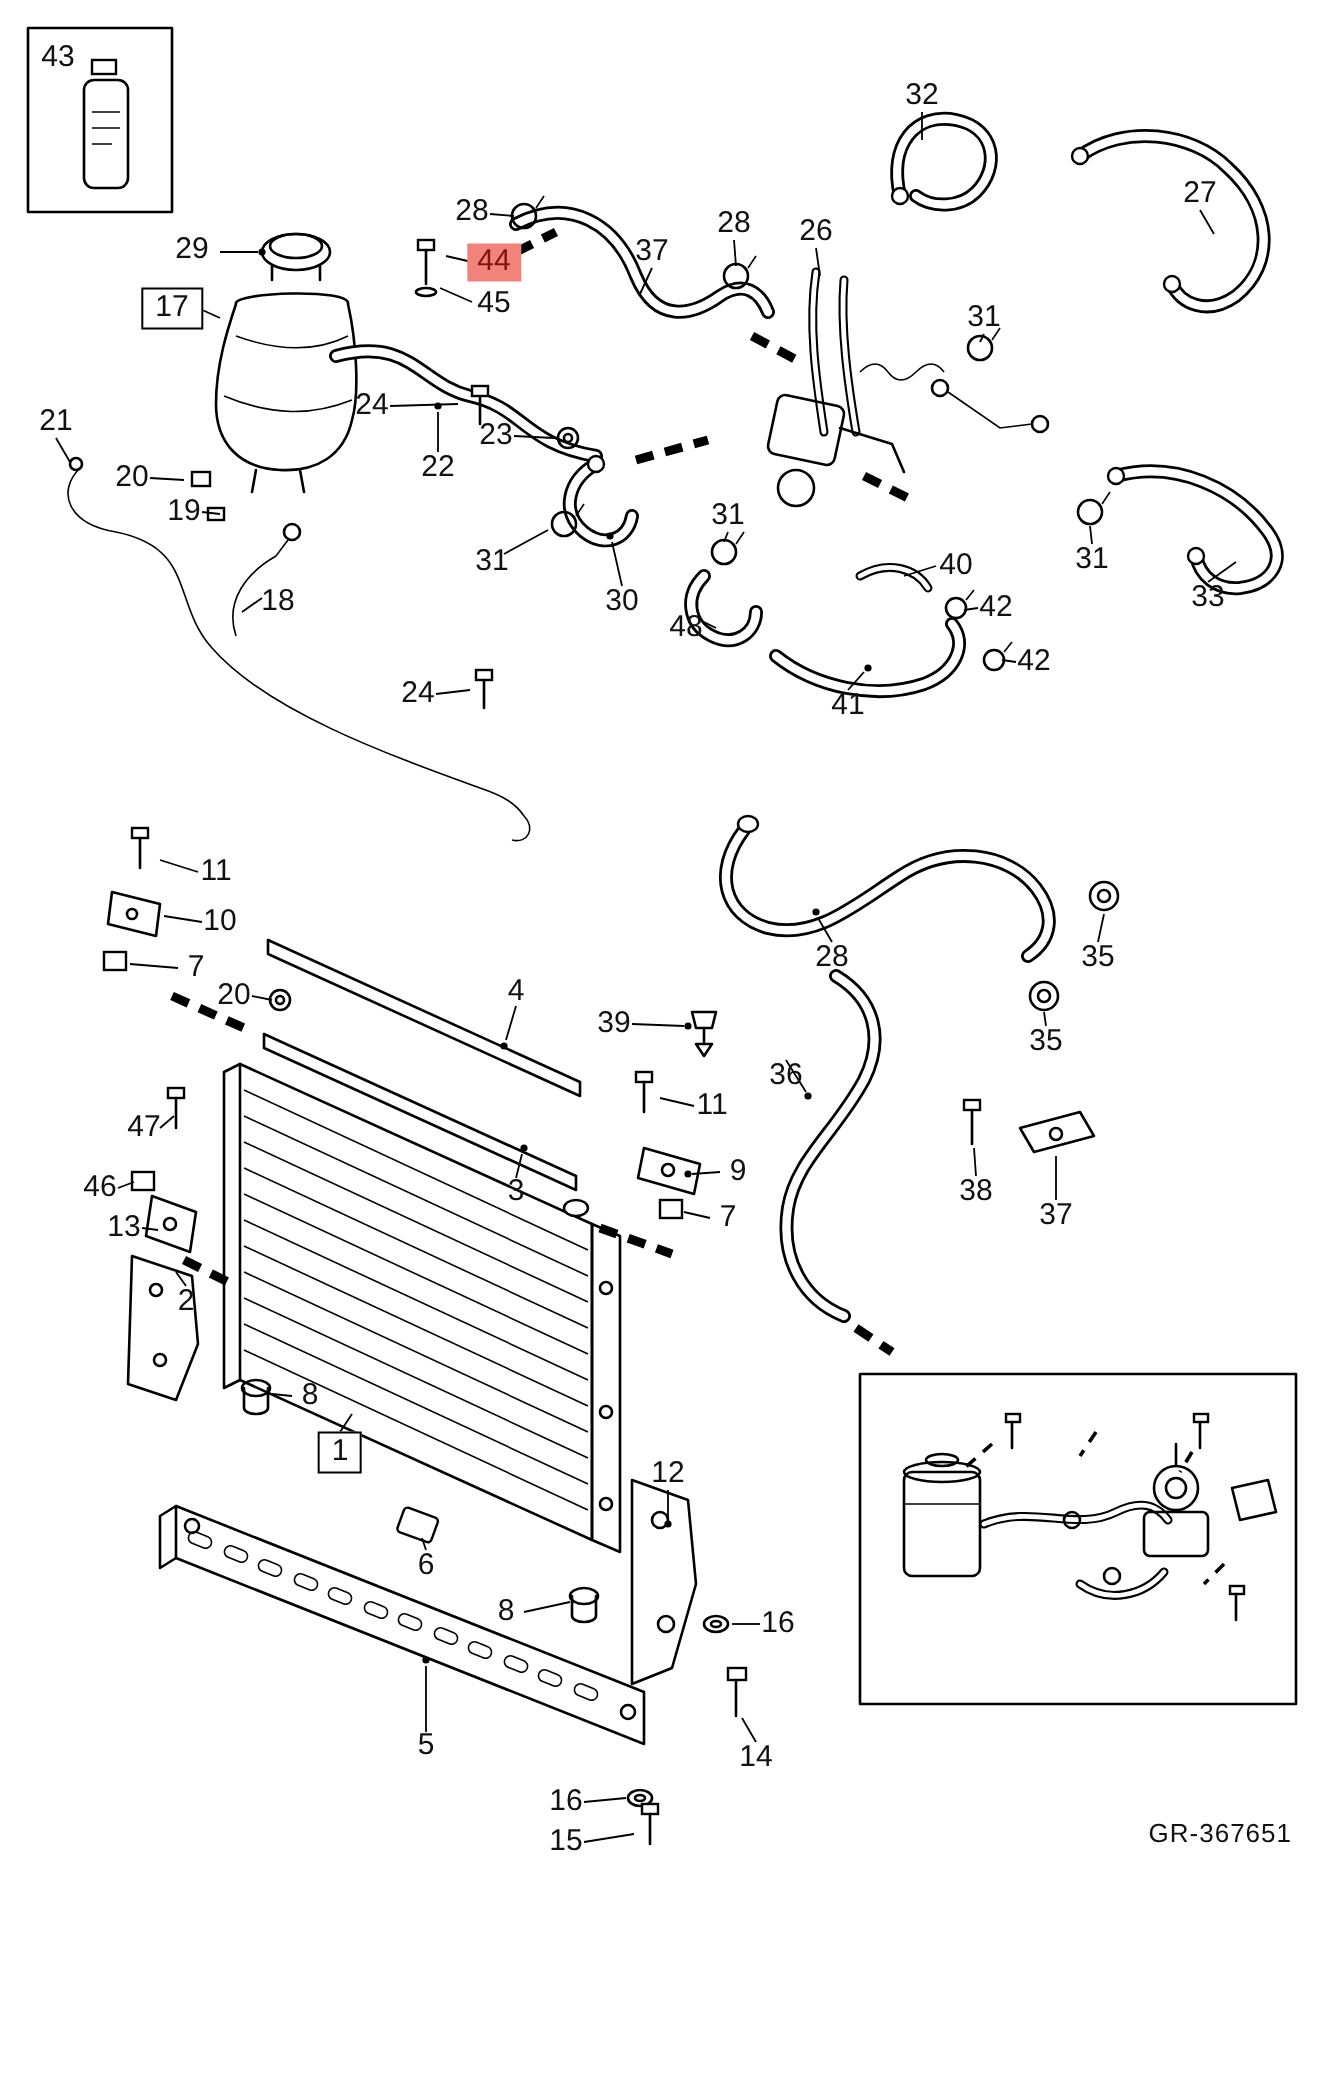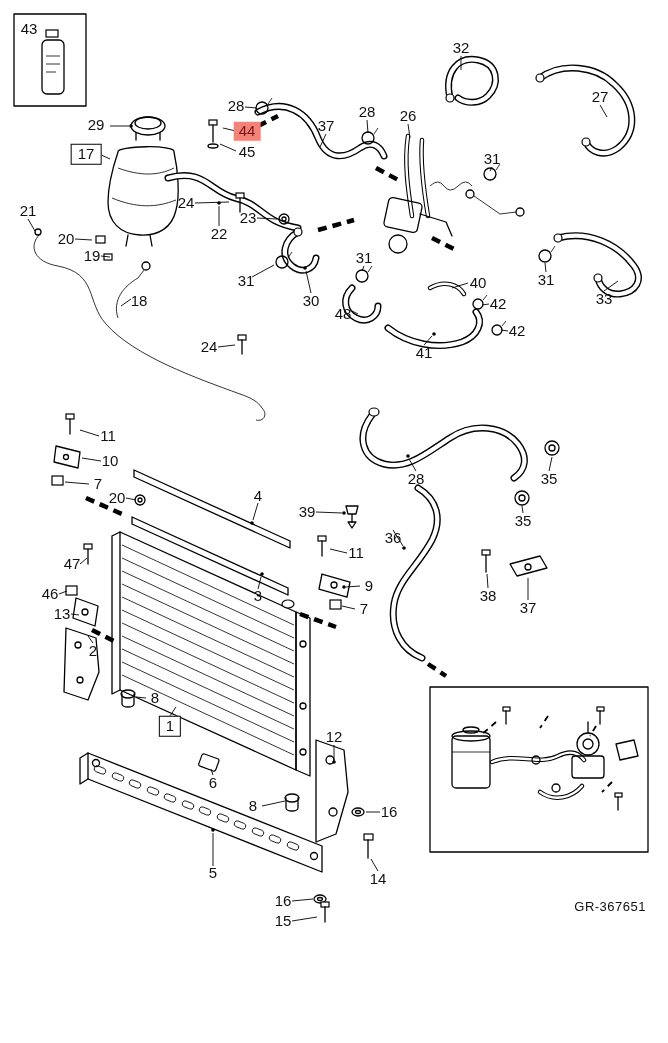--- a/index.html
+++ b/index.html
@@ -21,21 +21,21 @@
   .callout-layer{position:absolute;left:0;top:0;width:668px;height:1043px;pointer-events:none;}
   .callout{position:absolute;transform:translate(-50%,-50%);font-size:15px;color:#111;
            white-space:nowrap;line-height:1.1;}
   .callout.boxed{border:1.6px solid #000;padding:1px 6px;background:#fff;}
   .callout.highlighted{background:var(--hl-bg,#f2837b);color:var(--hl-text,#7e1410);padding:1px 5px;}
 
   .branding{position:absolute;right:22px;top:898px;text-align:center;color:#111;}
   .logo-box{display:inline-block;border:2px solid #111;padding:3px 12px 2px;}
   .logo-text{font-weight:bold;font-size:16px;letter-spacing:3px;}
   .logo-sub{font-size:6.5px;letter-spacing:1.2px;margin-top:1px;}
-  .drawing-number{font-size:13px;margin-top:1px;letter-spacing:0.5px;}
+  .drawing-number{font-size:13px;margin-top:11px;letter-spacing:0.5px;}
 
   .footer{position:absolute;left:0;bottom:0;width:668px;height:57px;background:#121212;
           color:#fff;display:flex;align-items:center;justify-content:center;gap:72px;
           font-size:21px;}
 </style>
 </head>
 <body>
 
 <div class="stage">
 

